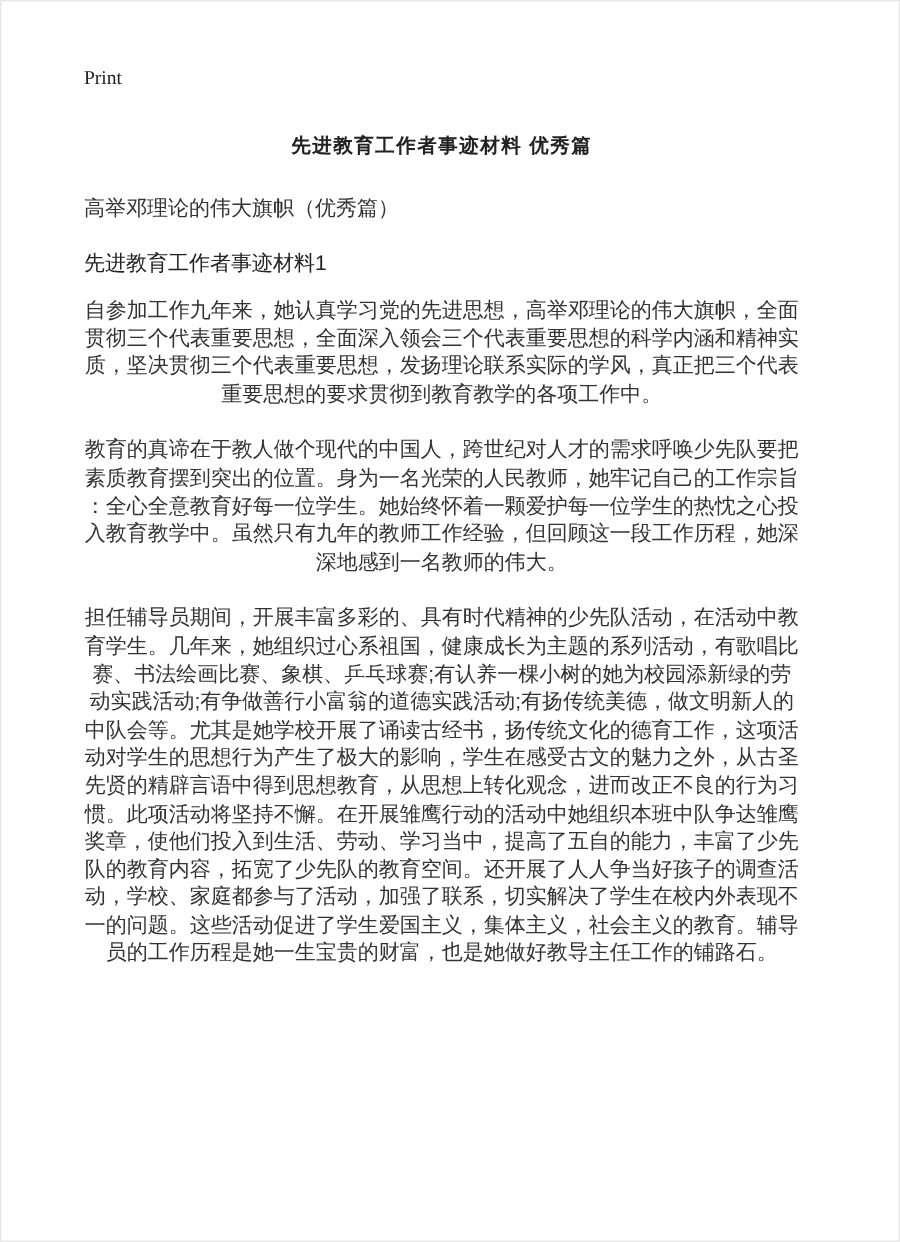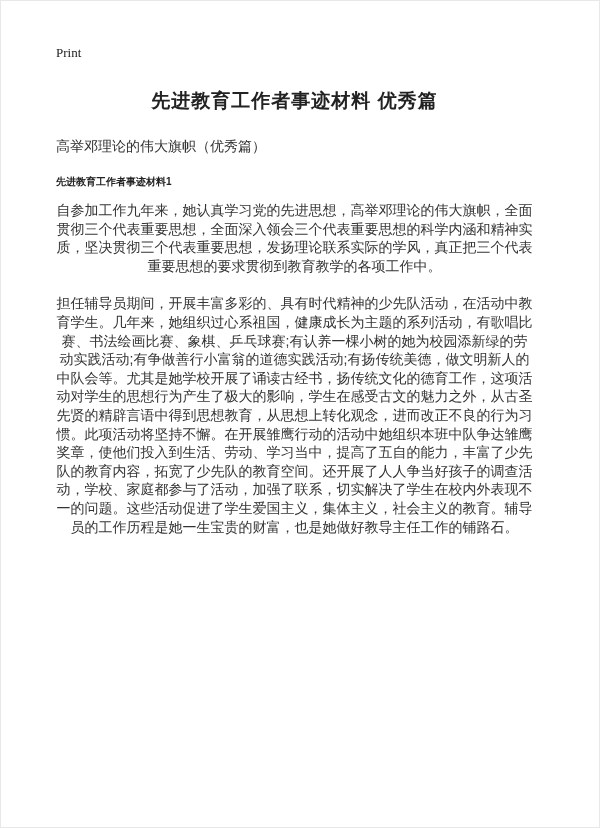--- a/index.html
+++ b/index.html
@@ -26,35 +26,35 @@
     display: inline-block;
     font-family: "Liberation Serif", "DejaVu Serif", serif;
     font-size: 13px;
     color: #222222;
     cursor: pointer;
     text-decoration: none;
   }
   .doc-title {
     margin: 27px 0 0 0;
     text-align: center;
-    font-size: 19px;
+    font-size: 13px;
     font-weight: bold;
     color: #222222;
     letter-spacing: 1px;
   }
   .doc-subtitle {
     margin: 24px 0 0 0;
     font-size: 14px;
     font-weight: normal;
     color: #333333;
   }
   .section-heading {
     margin: 19px 0 0 0;
-    font-size: 10px;
-    font-weight: bold;
+    font-size: 14px;
+    font-weight: normal;
     color: #222222;
   }
   .body-para {
     margin: 12px 0 19px 0;
     font-size: 14px;
     line-height: 18.6px;
     color: #333333;
     text-align: center;
     line-break: anywhere;
     word-break: break-all;
@@ -71,17 +71,18 @@
   <a class="print-link">Print</a>
 
   <h1 class="doc-title">先进教育工作者事迹材料 优秀篇</h1>
 
   <div class="doc-subtitle">高举邓理论的伟大旗帜（优秀篇）</div>
 
   <h2 class="section-heading">先进教育工作者事迹材料1</h2>
 
   <p class="body-para">自参加工作九年来，她认真学习党的先进思想，高举邓理论的伟大旗帜，全面贯彻三个代表重要思想，全面深入领会三个代表重要思想的科学内涵和精神实质，坚决贯彻三个代表重要思想，发扬理论联系实际的学风，真正把三个代表重要思想的要求贯彻到教育教学的各项工作中。</p>
 
+  <p class="body-para">教育的真谛在于教人做个现代的中国人，跨世纪对人才的需求呼唤少先队要把素质教育摆到突出的位置。身为一名光荣的人民教师，她牢记自己的工作宗旨：全心全意教育好每一位学生。她始终怀着一颗爱护每一位学生的热忱之心投入教育教学中。虽然只有九年的教师工作经验，但回顾这一段工作历程，她深深地感到一名教师的伟大。</p>
 
   <p class="body-para">担任辅导员期间，开展丰富多彩的、具有时代精神的少先队活动，在活动中教育学生。几年来，她组织过心系祖国，健康成长为主题的系列活动，有歌唱比赛、书法绘画比赛、象棋、乒乓球赛;有认养一棵小树的她为校园添新绿的劳动实践活动;有争做善行小富翁的道德实践活动;有扬传统美德，做文明新人的中队会等。尤其是她学校开展了诵读古经书，扬传统文化的德育工作，这项活动对学生的思想行为产生了极大的影响，学生在感受古文的魅力之外，从古圣先贤的精辟言语中得到思想教育，从思想上转化观念，进而改正不良的行为习惯。此项活动将坚持不懈。在开展雏鹰行动的活动中她组织本班中队争达雏鹰奖章，使他们投入到生活、劳动、学习当中，提高了五自的能力，丰富了少先队的教育内容，拓宽了少先队的教育空间。还开展了人人争当好孩子的调查活动，学校、家庭都参与了活动，加强了联系，切实解决了学生在校内外表现不一的问题。这些活动促进了学生爱国主义，集体主义，社会主义的教育。辅导员的工作历程是她一生宝贵的财富，也是她做好教导主任工作的铺路石。</p>
 
 
 </div>
 
 </body></html>

